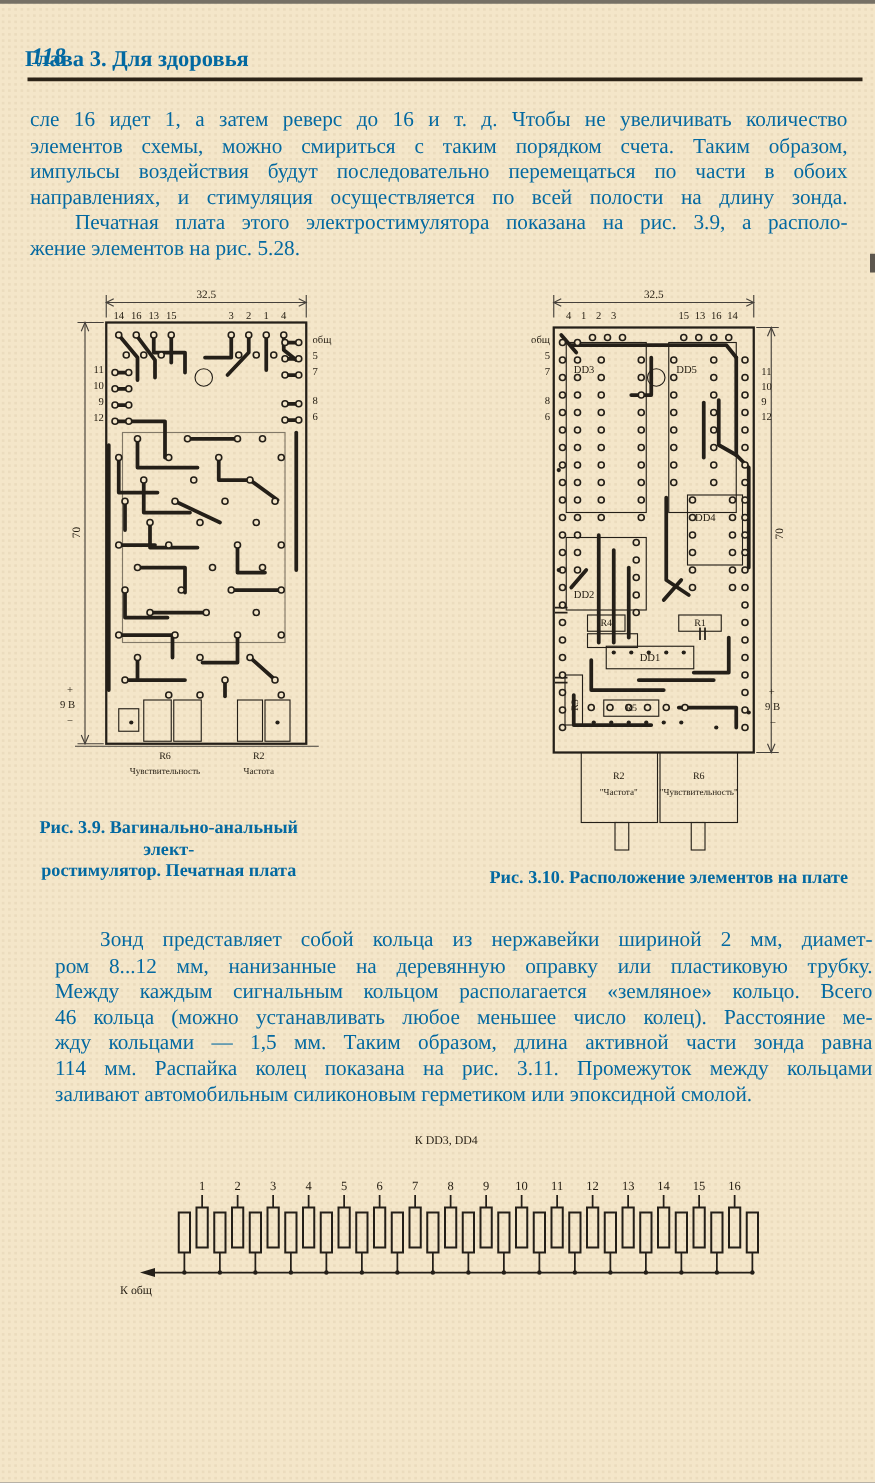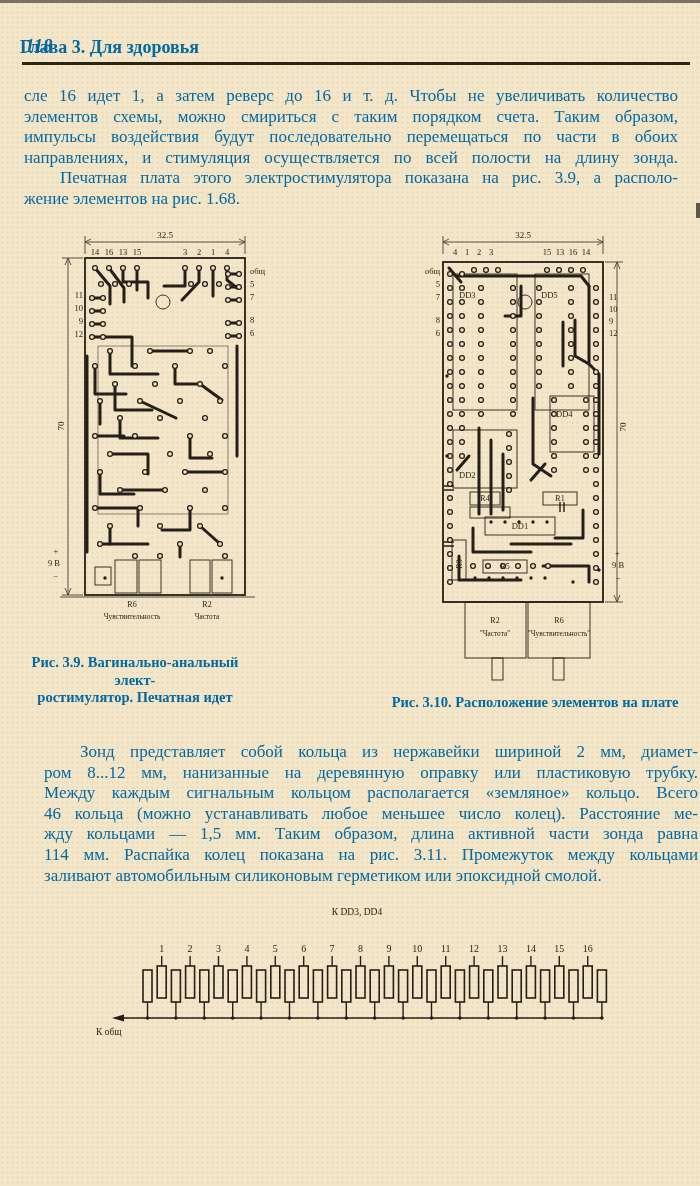--- a/index.html
+++ b/index.html
@@ -49,21 +49,21 @@
   <div class="hdr-num">118</div>
   <div class="hdr-title">Глава 3. Для здоровья</div>
   <div class="hdr-rule"></div>
 
   <div class="bodyblock" id="body1">
       <div class="tline">сле 16 идет 1, а затем реверс до 16 и т. д. Чтобы не увеличивать количество</div>
       <div class="tline">элементов схемы, можно смириться с таким порядком счета. Таким образом,</div>
       <div class="tline">импульсы воздействия будут последовательно перемещаться по части в обоих</div>
       <div class="tline">направлениях, и стимуляция осуществляется по всей полости на длину зонда.</div>
       <div class="tline">Печатная плата этого электростимулятора показана на рис. 3.9, а располо-</div>
-      <div class="tline last">жение элементов на рис. 1.68.</div>
+      <div class="tline last">жение элементов на рис. 5.28.</div>
     </div>
 
   <svg id="fig39" width="300" height="450" viewBox="0 0 300 450">
     <g>
       <path class="dim" d="M45,28 L45,10 M205,28 L205,10 M45,16 L205,16"></path>
       <path class="dim" d="M51,13 L45,16 L51,19 M199,13 L205,16 L199,19"></path>
       <text class="dimlabel" x="125" y="12" text-anchor="middle">32.5</text>
       <path class="dim" d="M43,32 L22,32 M43,369 L22,369 M28,32 L28,369"></path>
       <path class="dim" d="M25,39 L28,32 L31,39 M25,362 L28,369 L31,362"></path>
       <text class="dimlabel" x="21" y="203" text-anchor="middle" transform="rotate(-90 21 200)">70</text>
@@ -467,21 +467,21 @@
       <rect class="thin" x="140" y="432" width="11" height="22"></rect>
       <text class="reflabel" x="82" y="397" text-anchor="middle">R2</text>
       <text class="potname" x="82" y="410" text-anchor="middle">"Частота"</text>
       <text class="reflabel" x="146" y="397" text-anchor="middle">R6</text>
       <text class="potname" x="146" y="410" text-anchor="middle">"Чувствительность"</text>
     </g>
   </svg>
 
   <div class="caption" id="cap39">
     <div>Рис. 3.9.  Вагинально-анальный элект-</div>
-    <div>ростимулятор. Печатная идет</div>
+    <div>ростимулятор. Печатная плата</div>
   </div>
   <div class="caption" id="cap310">Рис. 3.10. Расположение элементов на плате</div>
 
   <div class="bodyblock" id="body3">
       <div class="tline">Зонд представляет собой кольца из нержавейки шириной 2 мм, диамет-</div>
       <div class="tline">ром 8...12 мм, нанизанные на деревянную оправку или пластиковую трубку.</div>
       <div class="tline">Между каждым сигнальным кольцом располагается «земляное» кольцо. Всего</div>
       <div class="tline">46 кольца (можно устанавливать любое меньшее число колец). Расстояние ме-</div>
       <div class="tline">жду кольцами — 1,5 мм. Таким образом, длина активной части зонда равна</div>
       <div class="tline">114 мм. Распайка колец показана на рис. 3.11. Промежуток между кольцами</div>

